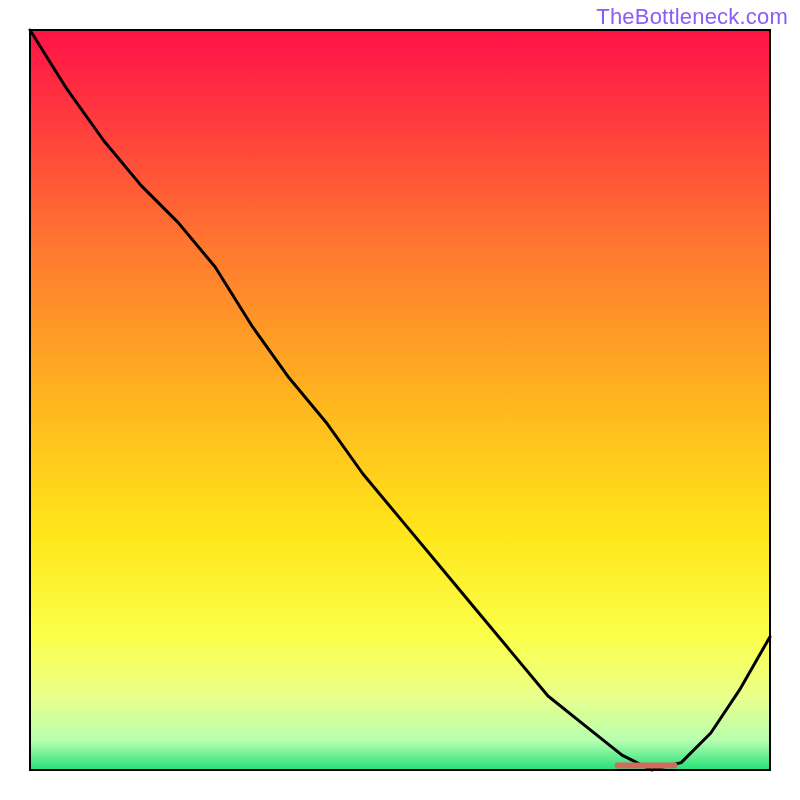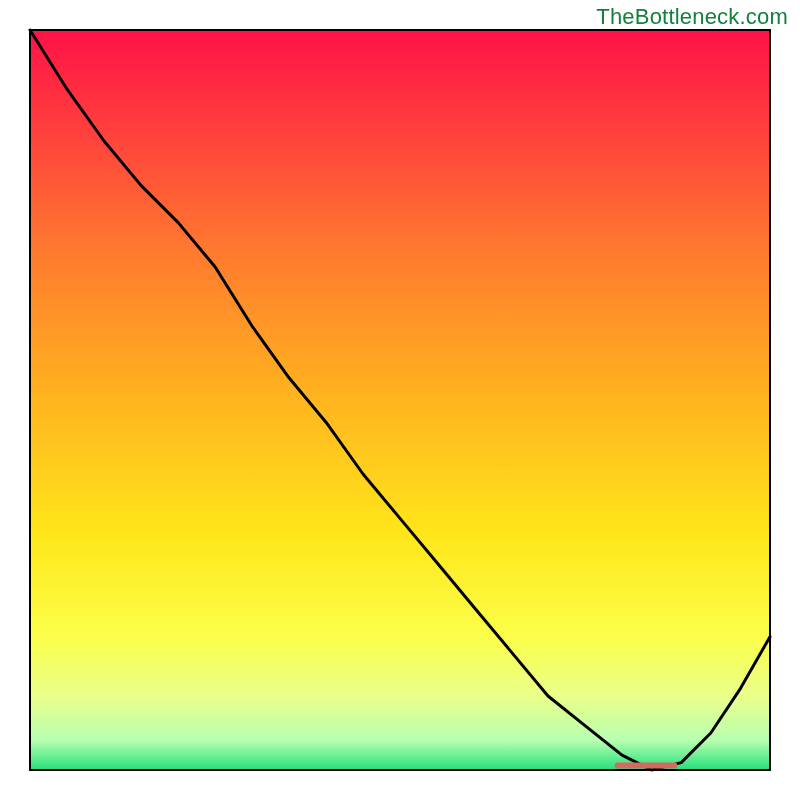--- a/index.html
+++ b/index.html
@@ -13,21 +13,21 @@
   }
   .frame {
     position: relative;
     width: 800px;
     height: 800px;
   }
   .watermark {
     position: absolute;
     top: 4px;
     right: 12px;
-    color: #15803d;
+    color: #8b5cf6;
     font-size: 22px;
     font-weight: 500;
     letter-spacing: 0.2px;
     user-select: none;
     text-align: center;
   }
   svg {
     display: block;
   }
 </style>

